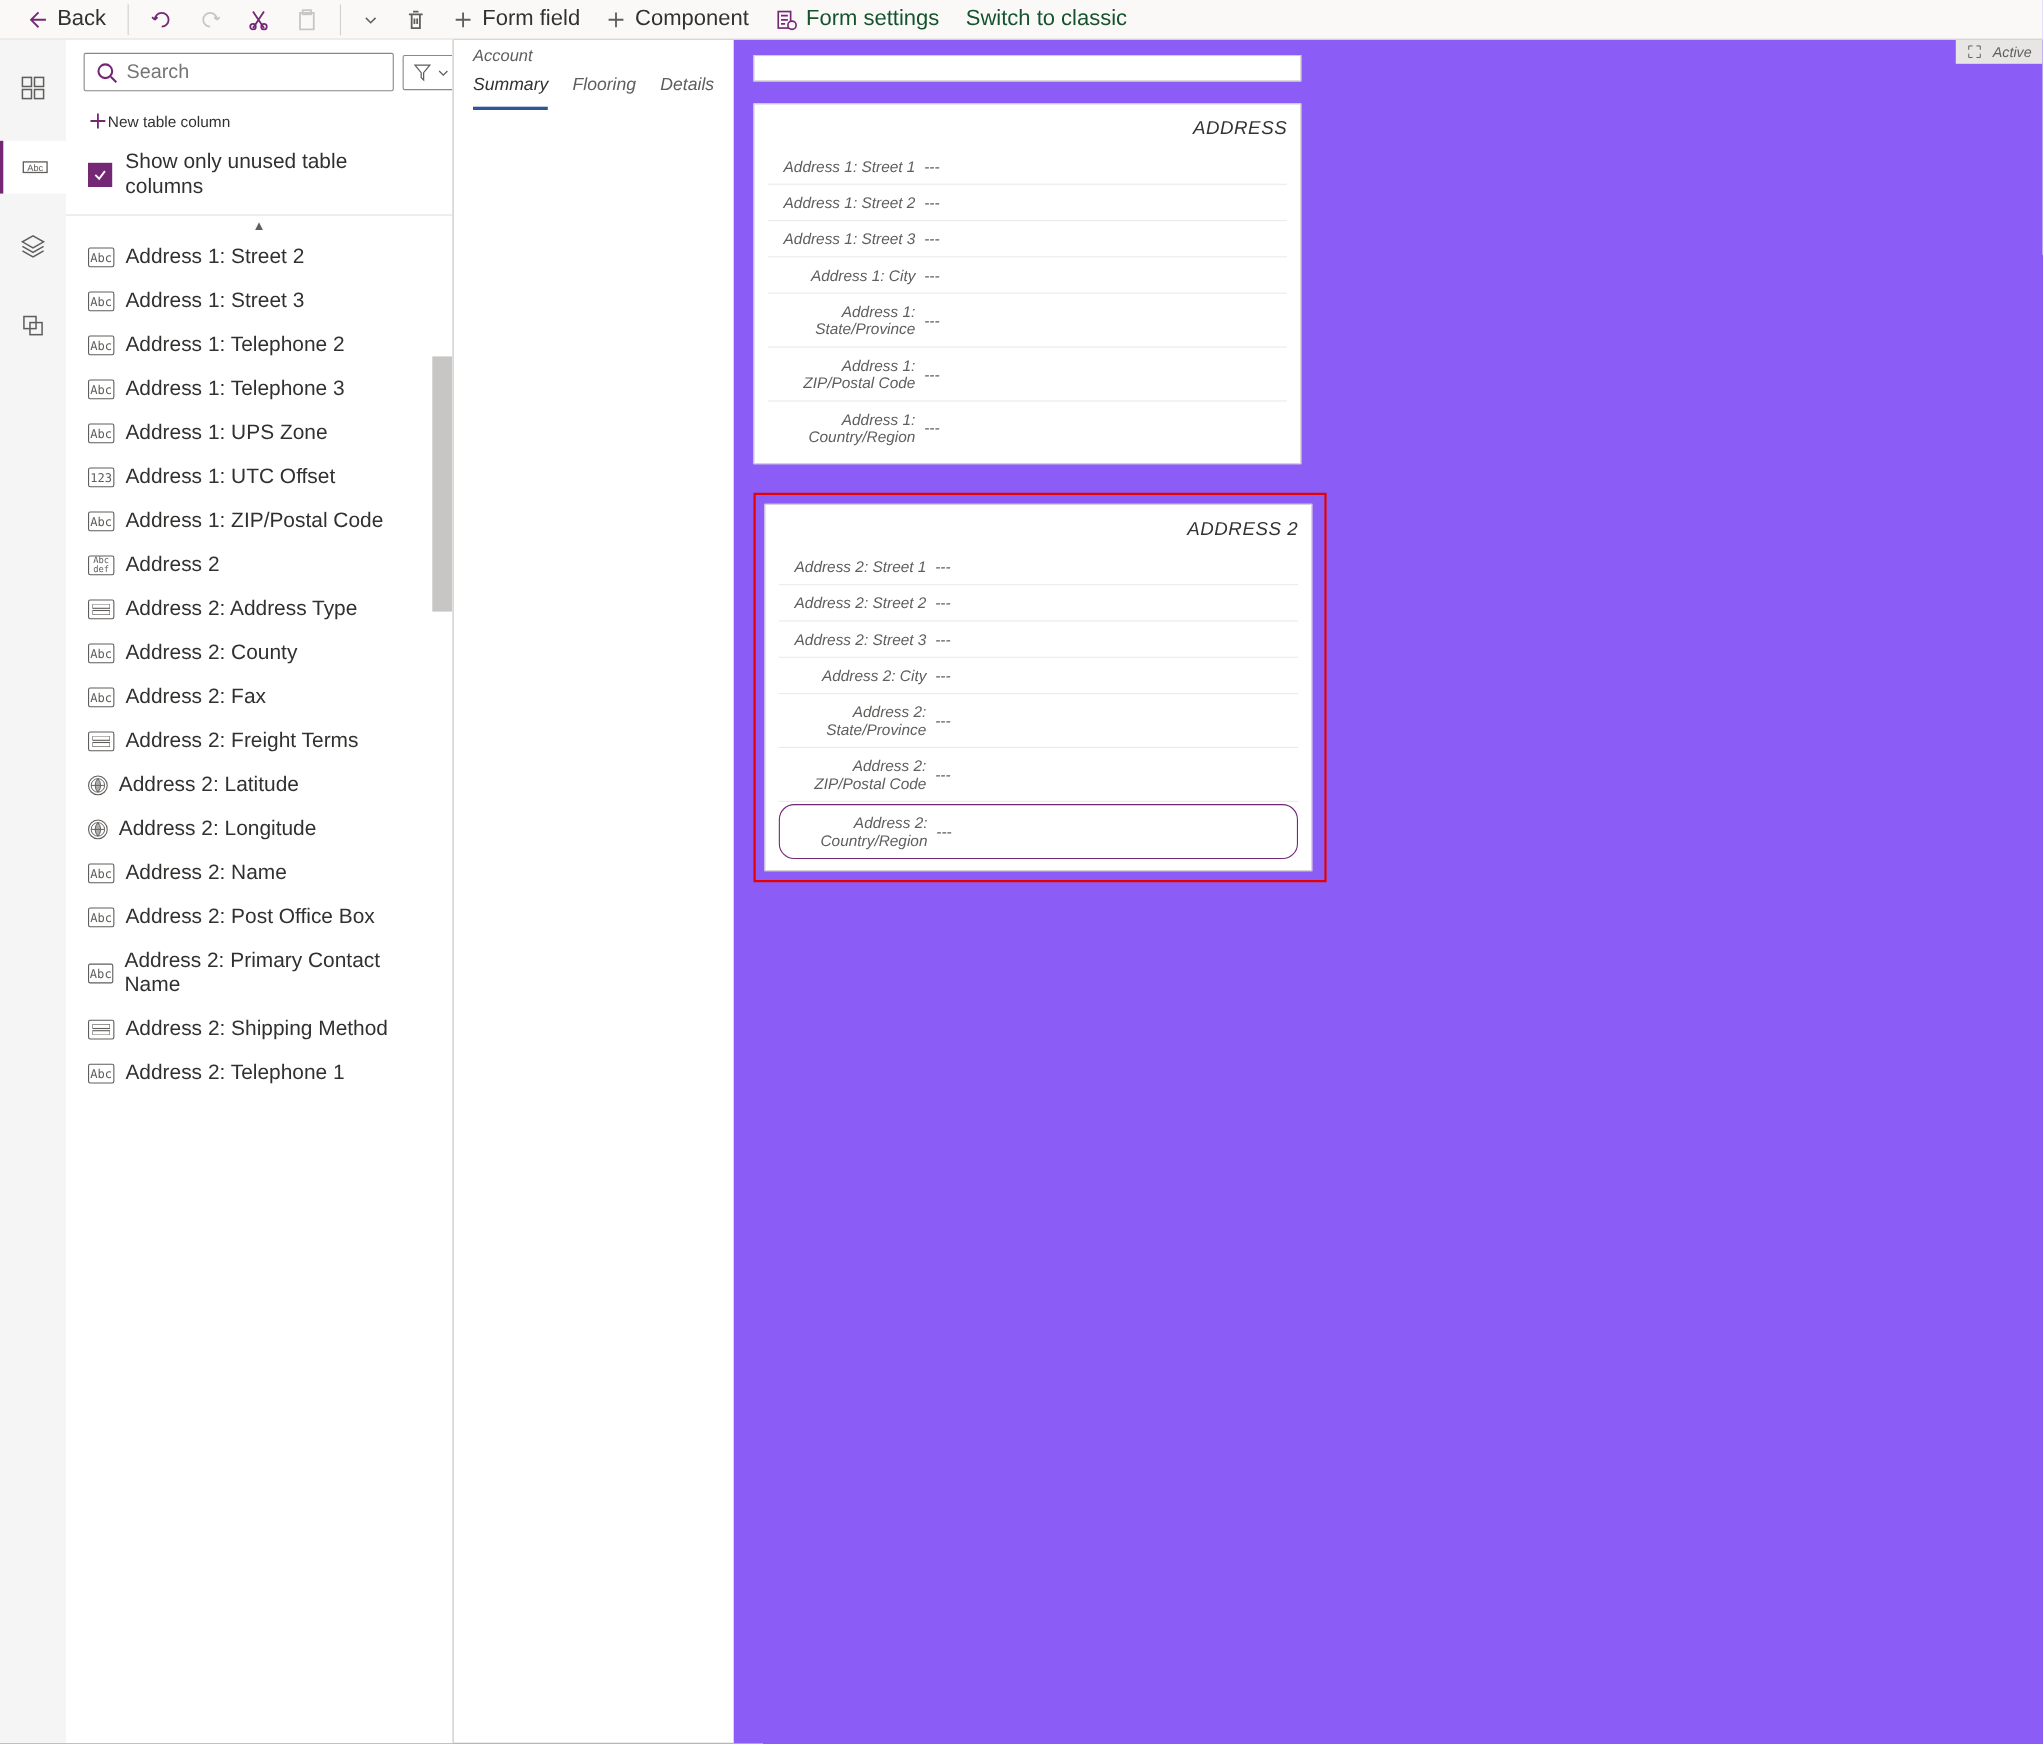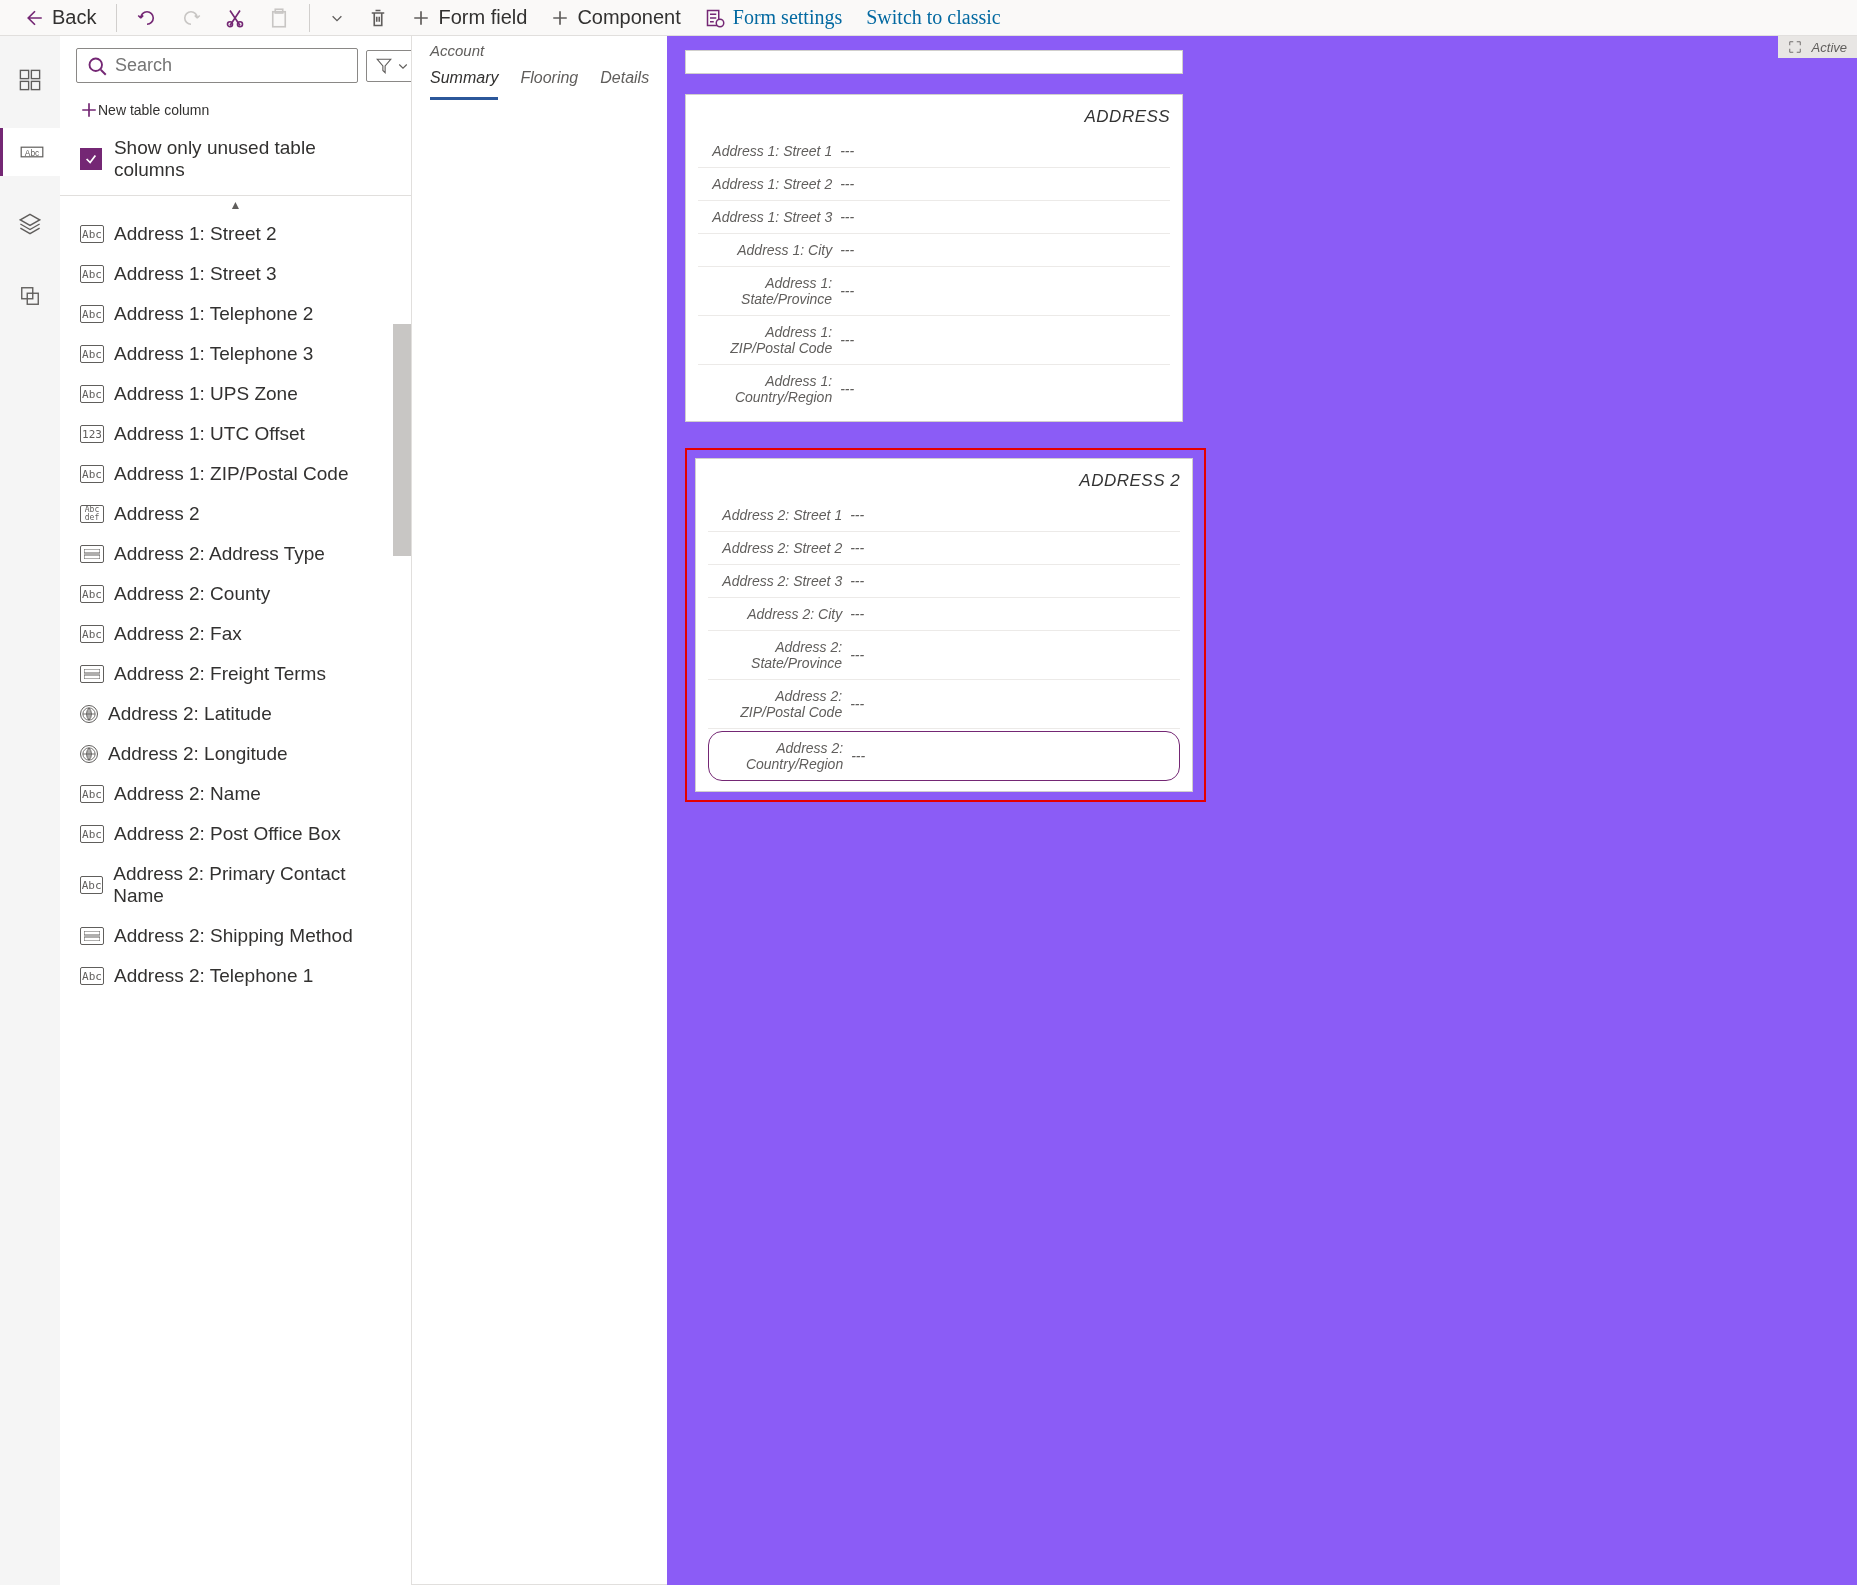--- a/index.html
+++ b/index.html
@@ -17,21 +17,21 @@
   }
   .toolbar .btn {
     display: flex; align-items: center; gap: 8px;
     padding: 6px 10px; cursor: pointer; color: #605e5c;
     border-radius: 2px; font-size: 20px;
   }
   .toolbar .divider { width: 1px; height: 28px; background: #d1cfcd; margin: 0 6px; }
   .toolbar .disabled { color: #a19f9d; cursor: default; }
   .toolbar .icon-only { padding: 6px 10px; }
   .toolbar .label { font-size: 20px; color: #323130; }
-  .toolbar .disabled .label { color: #0369a1; font-family: Liberation Serif, serif; }
+  .toolbar .disabled .label { color: #14532d; }
 
   .body { display: flex; flex: 1; overflow: hidden; }
 
   .leftbar {
     width: 60px; background: #f5f5f5;
     display: flex; flex-direction: column; align-items: center;
     padding-top: 20px; gap: 24px;
   }
   .leftbar-item {
     width: 100%; height: 48px; display:flex; align-items:center; justify-content:center;

